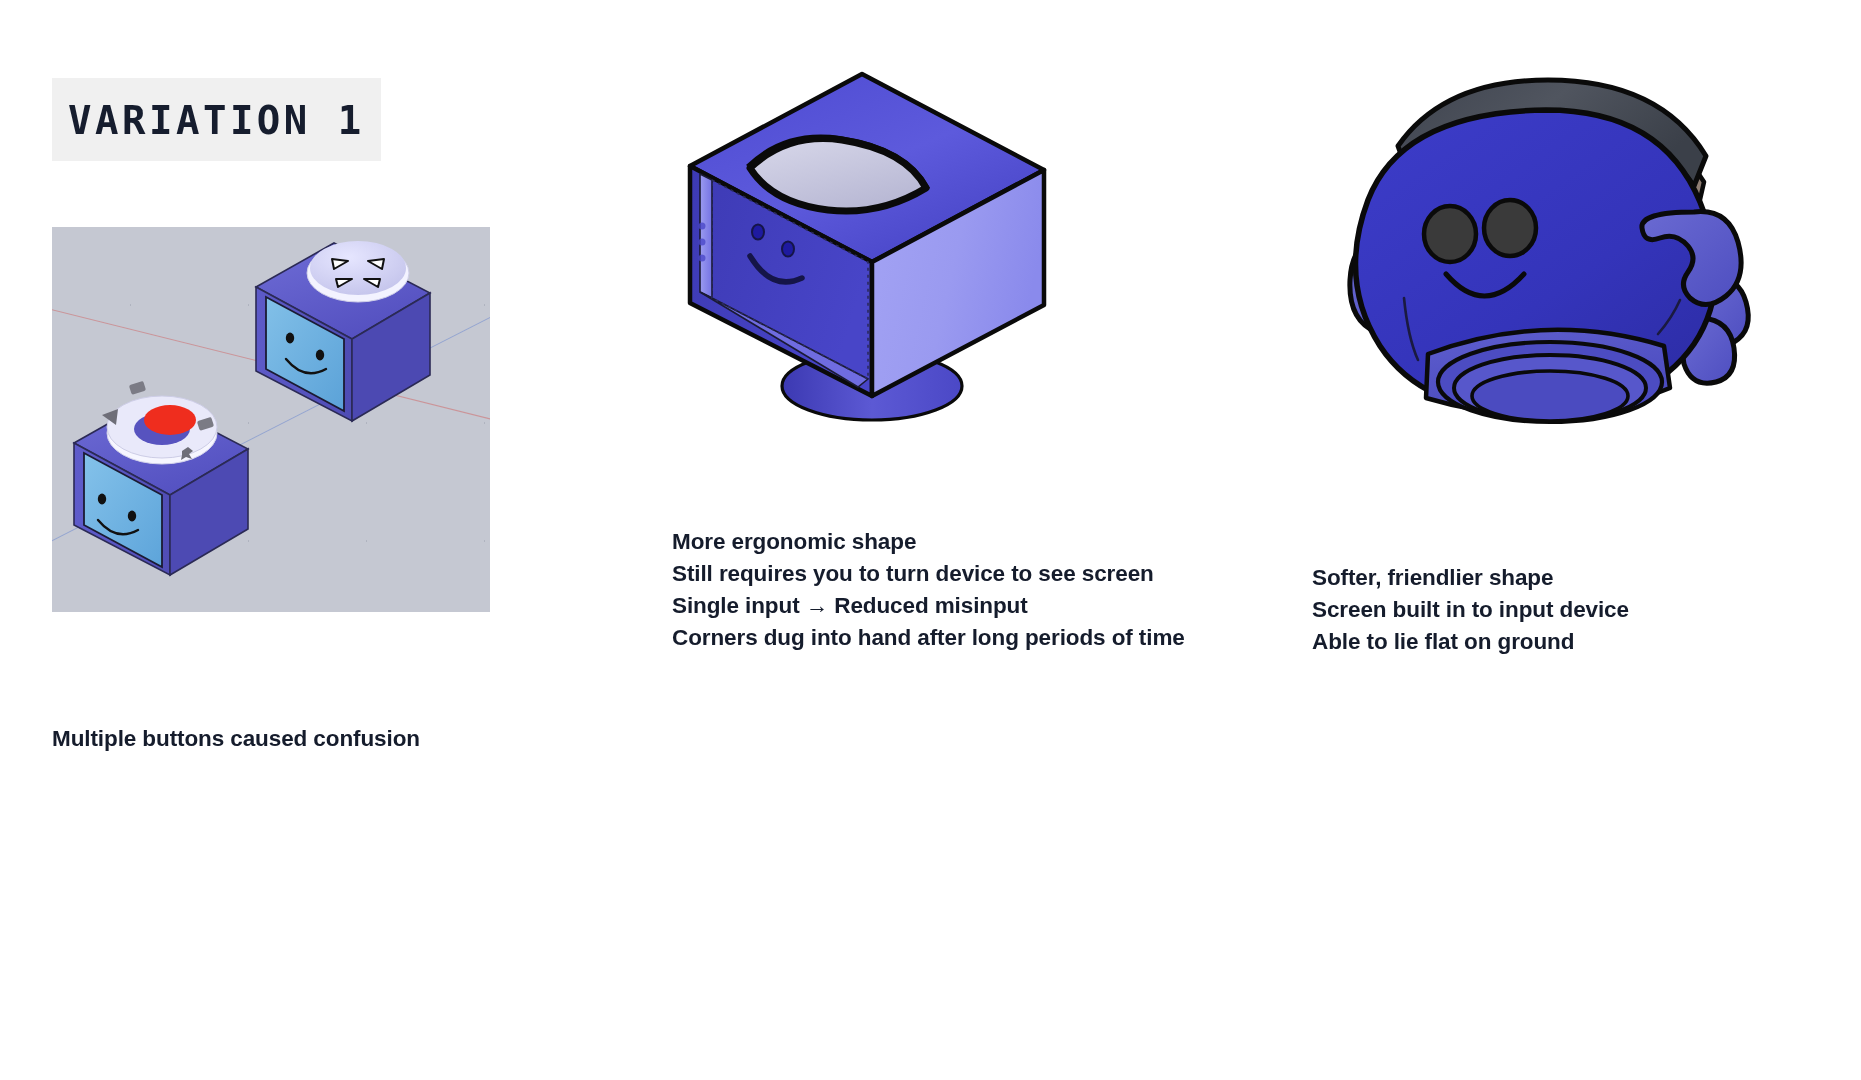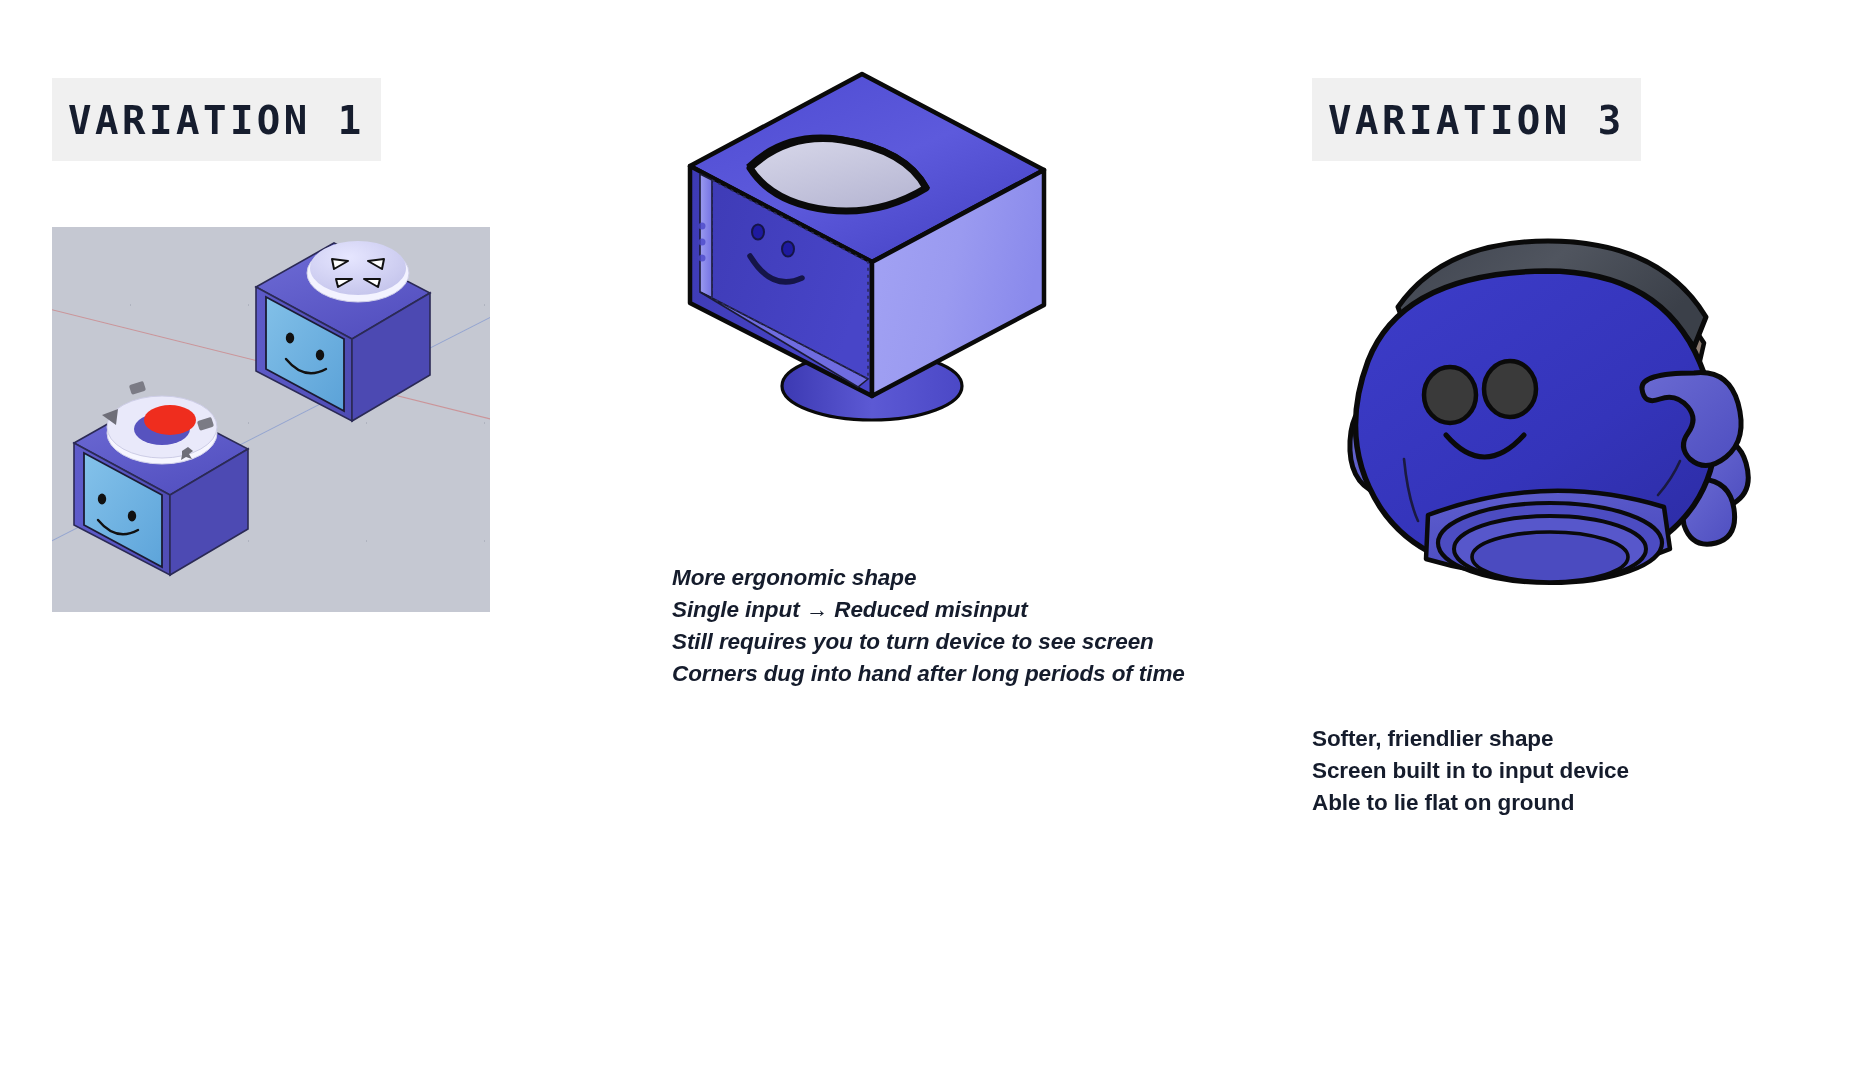--- a/index.html
+++ b/index.html
@@ -94,21 +94,21 @@
   
   .bullets {
     margin-top: 96px;
     font-size: 22.5px;
     font-weight: bold;
     line-height: 1.42;
     color: #151c2c;
     letter-spacing: -0.1px;
   }
   .bullets .line { white-space: nowrap; }
-  .col-2 .bullets { margin-top: 96px; font-style: italic; }
+  .col-2 .bullets { margin-top: 60px; }
   .col-3 .bullets { margin-top: 96px; }
 </style>
 </head>
 <body>
 
 <div class="board">
   <div class="columns">
 
     <div class="column col-1">
 
@@ -192,20 +192,21 @@
 
             <rect x="64" y="6" width="15" height="10" rx="2" fill="#7b7b85" transform="rotate(-18 71 11)"></rect>
             <rect x="132" y="42" width="15" height="10" rx="2" fill="#7b7b85" transform="rotate(-18 139 47)"></rect>
             <path d="M36 38 L52 32 L50 48 Z" fill="#6e6e78"></path>
             <path d="M116 74 l6-4 5 4 -4 3 3 5 -6 -2 -5 3 1 -5 Z" fill="#6e6e78"></path>
           </svg>
         </div>
       </div>
 
       <div class="bullets">
+        <div class="line">Multiple buttons caused confusion</div>
       </div>
     </div>
 
     <div class="column col-2">
 
 
       <div class="figure-wrap">
         <div class="v2-wrap">
           <svg width="400" height="385" viewBox="0 0 400 385">
             <defs>
@@ -259,29 +260,28 @@
 
             <circle cx="30" cy="160" r="3.5" fill="#4a47c8" opacity=".8"></circle>
             <circle cx="30" cy="176" r="3.5" fill="#4a47c8" opacity=".8"></circle>
             <circle cx="30" cy="192" r="3.5" fill="#4a47c8" opacity=".8"></circle>
           </svg>
         </div>
       </div>
 
       <div class="bullets">
         <div class="line">More ergonomic shape</div>
+        <div class="line">Still requires you to turn device to see screen</div>
         <div class="line">Single input → Reduced misinput</div>
-        <div class="line">Still requires you to turn device to see screen</div>
         <div class="line">Corners dug into hand after long periods of time</div>
       </div>
     </div>
 
     <div class="column col-3">
 
-      <div class="title-chip">VARIATION 3</div>
 
       <div class="figure-wrap">
         <div class="v3-wrap">
           <svg width="470" height="385" viewBox="0 0 470 385">
             <defs>
               <linearGradient id="v3body" x1="0.15" y1="0.1" x2="0.9" y2="1">
                 <stop offset="0" stop-color="#3b3bc6"></stop>
                   <stop offset="0.55" stop-color="#3434ba"></stop>
                   <stop offset="1" stop-color="#2c2ca4"></stop>
               </linearGradient>

